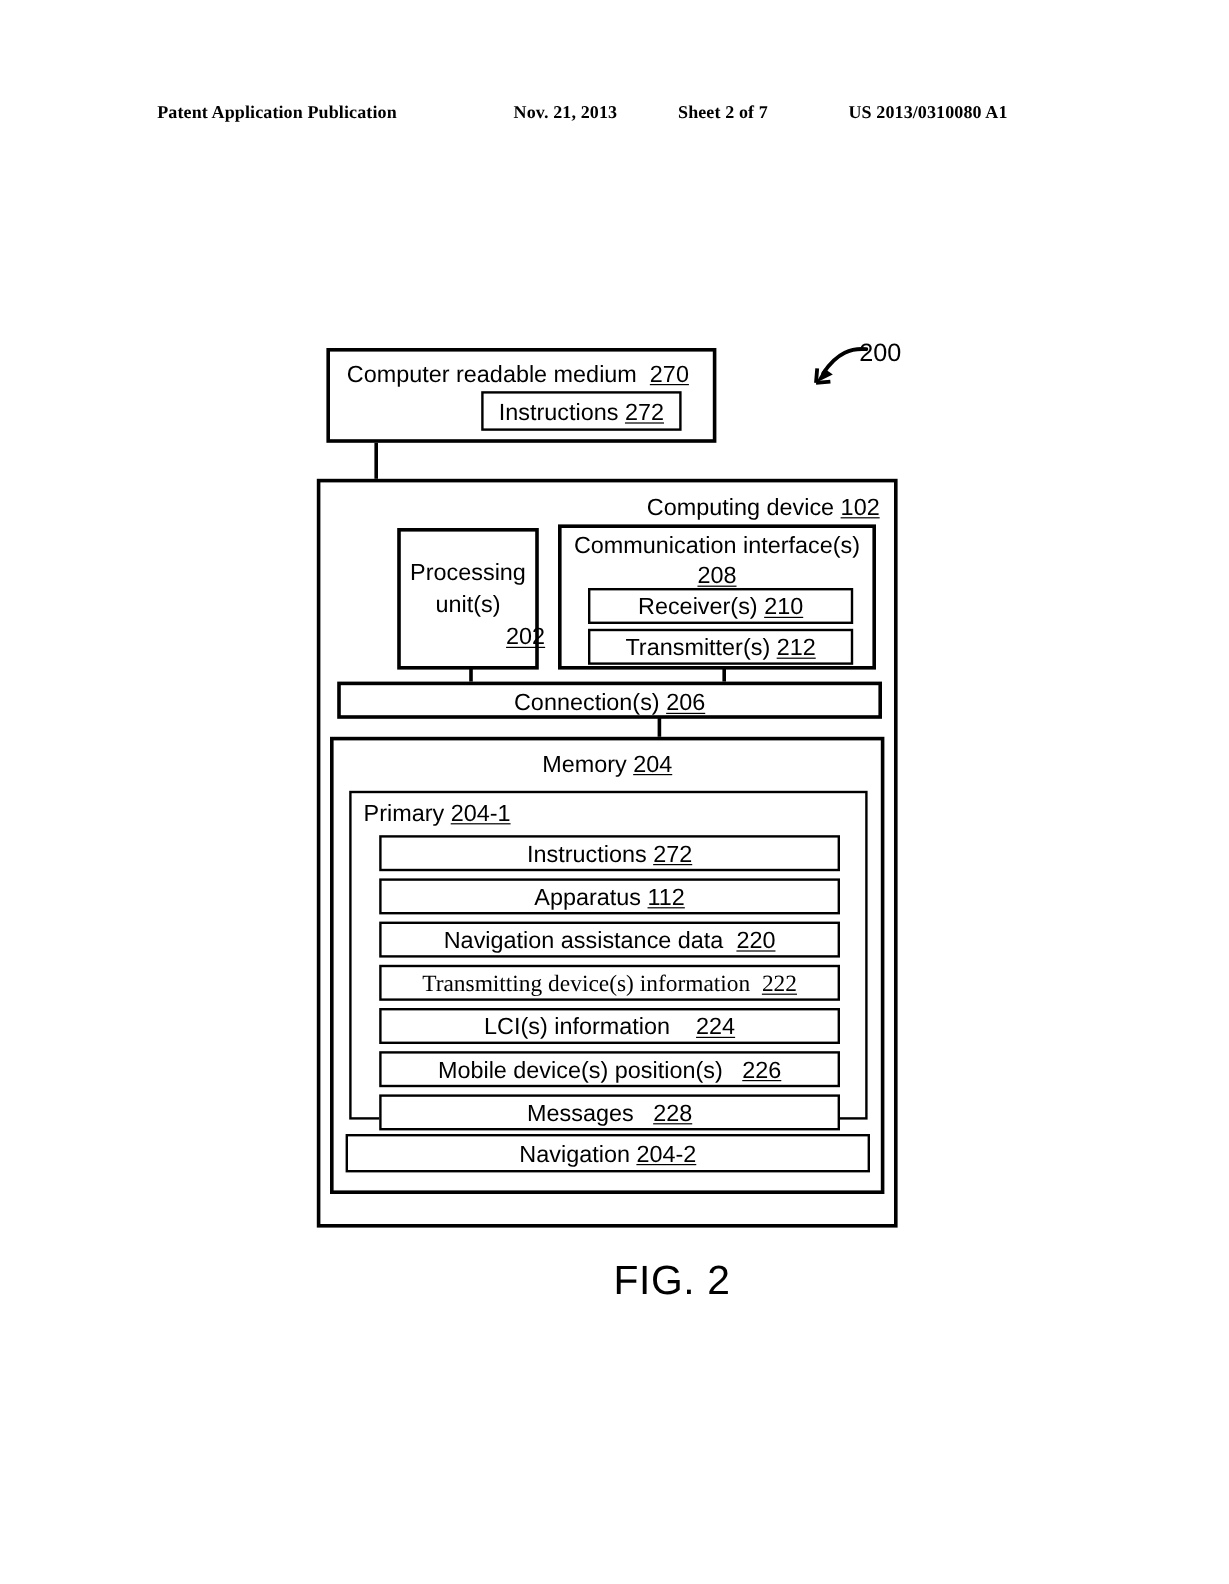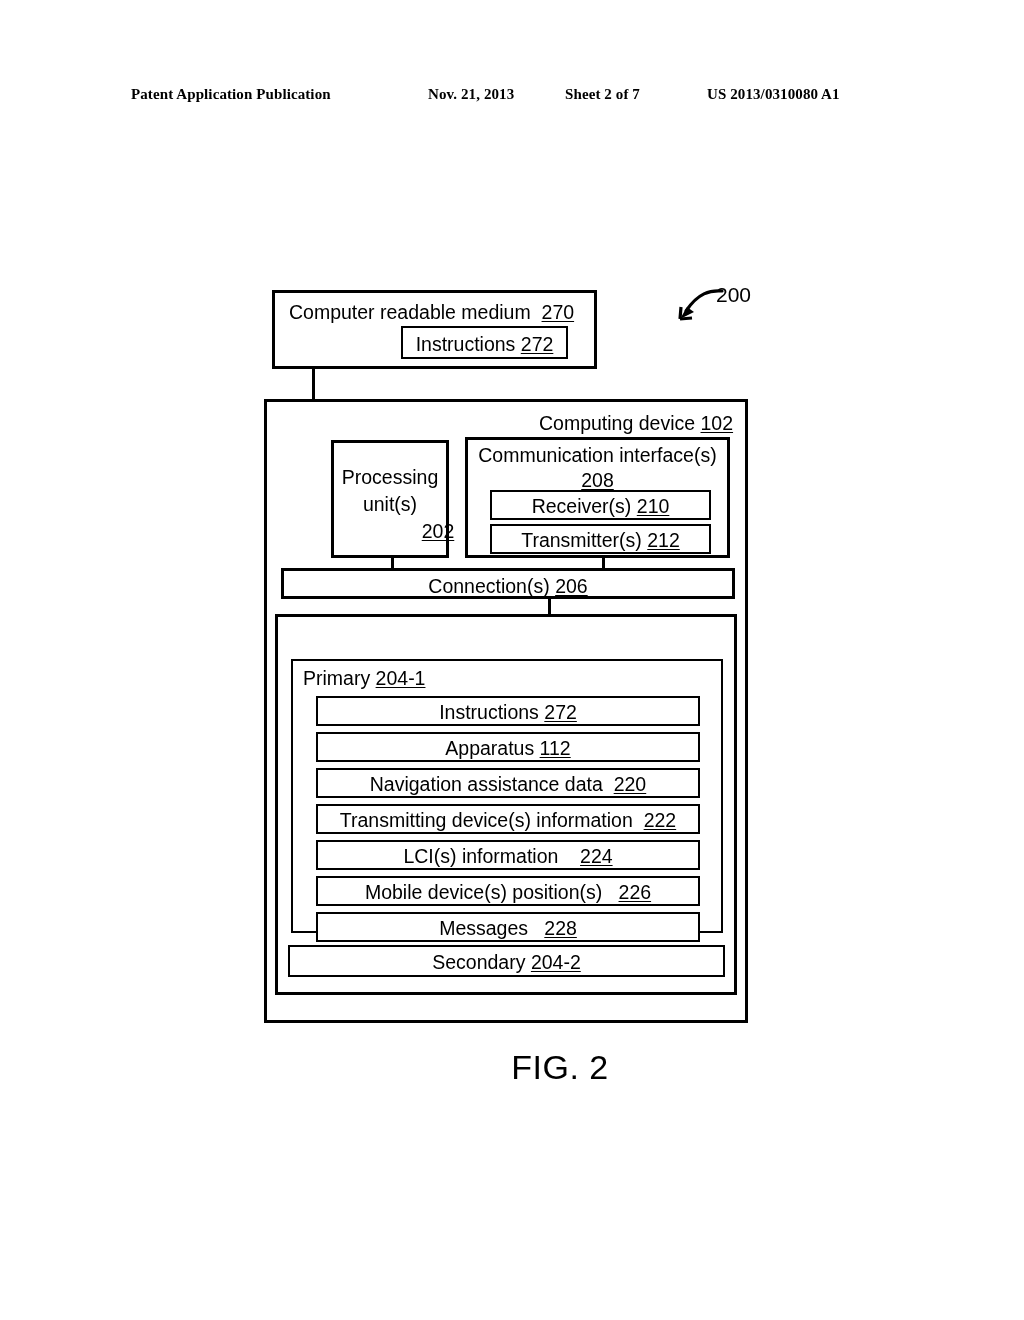--- a/index.html
+++ b/index.html
@@ -144,45 +144,46 @@
   </div>
 </div>
 <div class="vline" style="left:602px; top:556px; height:16px;"></div>
 
 <div class="box" style="left:281px; top:568px; width:454px; height:31px;">
   <span class="lbl center" style="top:6px;"><span>Connection(s)</span>&nbsp;<span class="ref">206</span></span>
 </div>
 <div class="vline" style="left:548px; top:597px; height:19px;"></div>
 
 <div class="box" style="left:275px; top:614px; width:462px; height:381px;">
+  <span class="lbl center" style="top:11px;"><span>Memory</span>&nbsp;<span class="ref">204</span></span>
 
   <div class="box box-thin" style="left:13px; top:42px; width:432px; height:274px;">
     <span class="lbl" style="left:10px; top:8px;"><span>Primary</span>&nbsp;<span class="ref">204-1</span></span>
 
     <div class="box box-thin" style="left:23px; top:35px; width:384px; height:30px;">
       <span class="lbl center" style="top:5px;"><span>Instructions</span>&nbsp;<span class="ref">272</span></span>
     </div>
     <div class="box box-thin" style="left:23px; top:71px; width:384px; height:30px;">
       <span class="lbl center" style="top:5px;"><span>Apparatus</span>&nbsp;<span class="ref">112</span></span>
     </div>
     <div class="box box-thin" style="left:23px; top:107px; width:384px; height:30px;">
       <span class="lbl center" style="top:5px;"><span>Navigation assistance data</span>&nbsp;&nbsp;<span class="ref">220</span></span>
     </div>
     <div class="box box-thin" style="left:23px; top:143px; width:384px; height:30px;">
-      <span class="lbl center" style="top:5px;"><span>Transmitting device(s) information</span>&nbsp;&nbsp;<span class="ref">222</span></span>
+      <span class="lbl center" style="top:5px;font-family:Liberation Serif, serif;"><span>Transmitting device(s) information</span>&nbsp;&nbsp;<span class="ref">222</span></span>
     </div>
     <div class="box box-thin" style="left:23px; top:179px; width:384px; height:30px;">
       <span class="lbl center" style="top:5px;"><span>LCI(s) information</span>&nbsp;&nbsp;&nbsp;&nbsp;<span class="ref">224</span></span>
     </div>
     <div class="box box-thin" style="left:23px; top:215px; width:384px; height:30px;">
       <span class="lbl center" style="top:5px;"><span>Mobile device(s) position(s)</span>&nbsp;&nbsp;&nbsp;<span class="ref">226</span></span>
     </div>
     <div class="box box-thin" style="left:23px; top:251px; width:384px; height:30px;">
       <span class="lbl center" style="top:5px;"><span>Messages</span>&nbsp;&nbsp;&nbsp;<span class="ref">228</span></span>
     </div>
   </div>
 
   <div class="box box-thin" style="left:10px; top:328px; width:437px; height:32px;">
-    <span class="lbl center" style="top:6px;"><span>Secondary</span>&nbsp;<span class="ref">204-2</span></span>
+    <span class="lbl center" style="top:6px;"><span>Navigation</span>&nbsp;<span class="ref">204-2</span></span>
   </div>
 </div>
 
 <div class="fig-caption">FIG. 2</div>
 
 </body></html>

